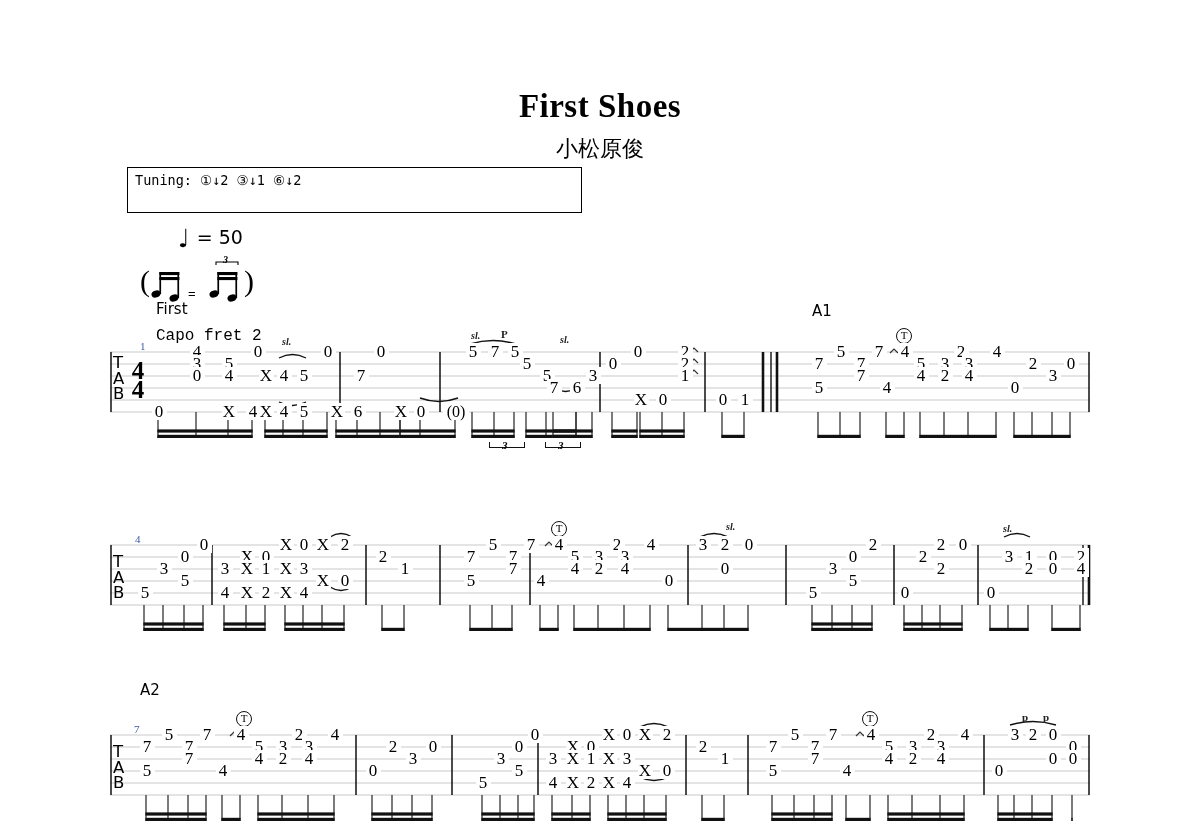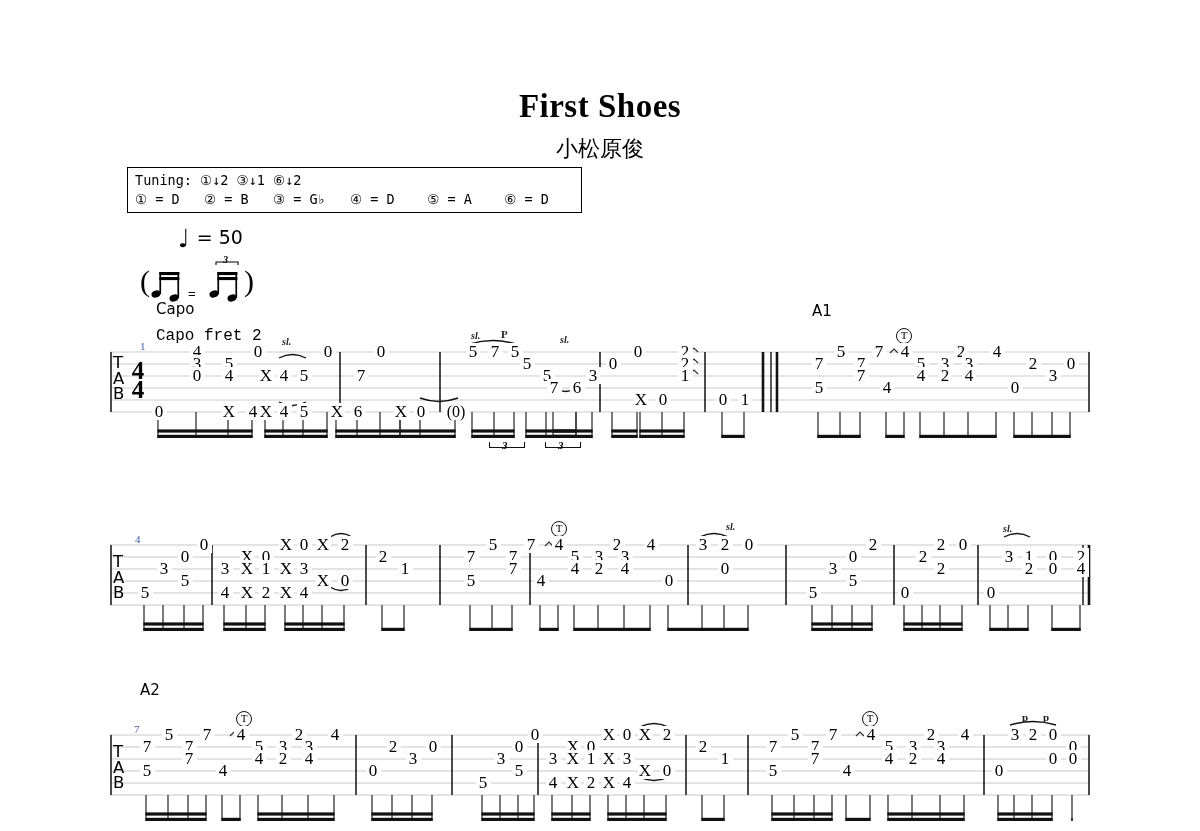--- a/index.html
+++ b/index.html
@@ -96,21 +96,20 @@
 </head>
 <body>
 
 <div class="page">
 
   <div class="title">First Shoes</div>
   <div class="composer">小松原俊</div>
 
   <div class="tuningbox">
     <div class="row">Tuning: ①↓2 ③↓1 ⑥↓2</div>
-    <div class="row">① = D   ② = B   ③ = G♭   ④ = D    ⑤ = A    ⑥ = D</div>
   </div>
 
   <div class="tempo">
     <span class="qnote">♩</span>
     <span>= 50</span>
   </div>
 
   <div class="swing">
     <span class="paren" style="left:0px;top:2px;">(</span>
     <svg class="ov" width="130" height="44">
@@ -129,21 +128,21 @@
       <rect x="77.4" y="10" width="20" height="3.1" fill="#000"></rect>
       <rect x="77.4" y="15" width="20" height="3.1" fill="#000"></rect>
 
       <path d="M76 3 L76 0 L98 0 L98 3" stroke="#000" stroke-width="1.1" fill="none"></path>
     </svg>
     <span class="trip3" style="left:83px;top:-8px;">3</span>
     <span class="eq" style="left:48px;top:24px;">=</span>
     <span class="paren" style="left:104px;top:2px;">)</span>
   </div>
 
-  <div class="sect-label" style="left:156px;top:300px;">Capo</div>
+  <div class="sect-label" style="left:156px;top:300px;">First</div>
   <div class="capo" style="left:156px;top:327px;">Capo fret 2</div>
 
   <div class="system" style="top:352px;height:110px;">
     <svg class="ov" width="1200" height="110">
       <g stroke="#c9c9c9" stroke-width="1">
         <line x1="110" y1="0" x2="1090" y2="0"></line>
         <line x1="110" y1="12" x2="1090" y2="12"></line>
         <line x1="110" y1="24" x2="1090" y2="24"></line>
         <line x1="110" y1="36" x2="1090" y2="36"></line>
         <line x1="110" y1="48" x2="1090" y2="48"></line>

